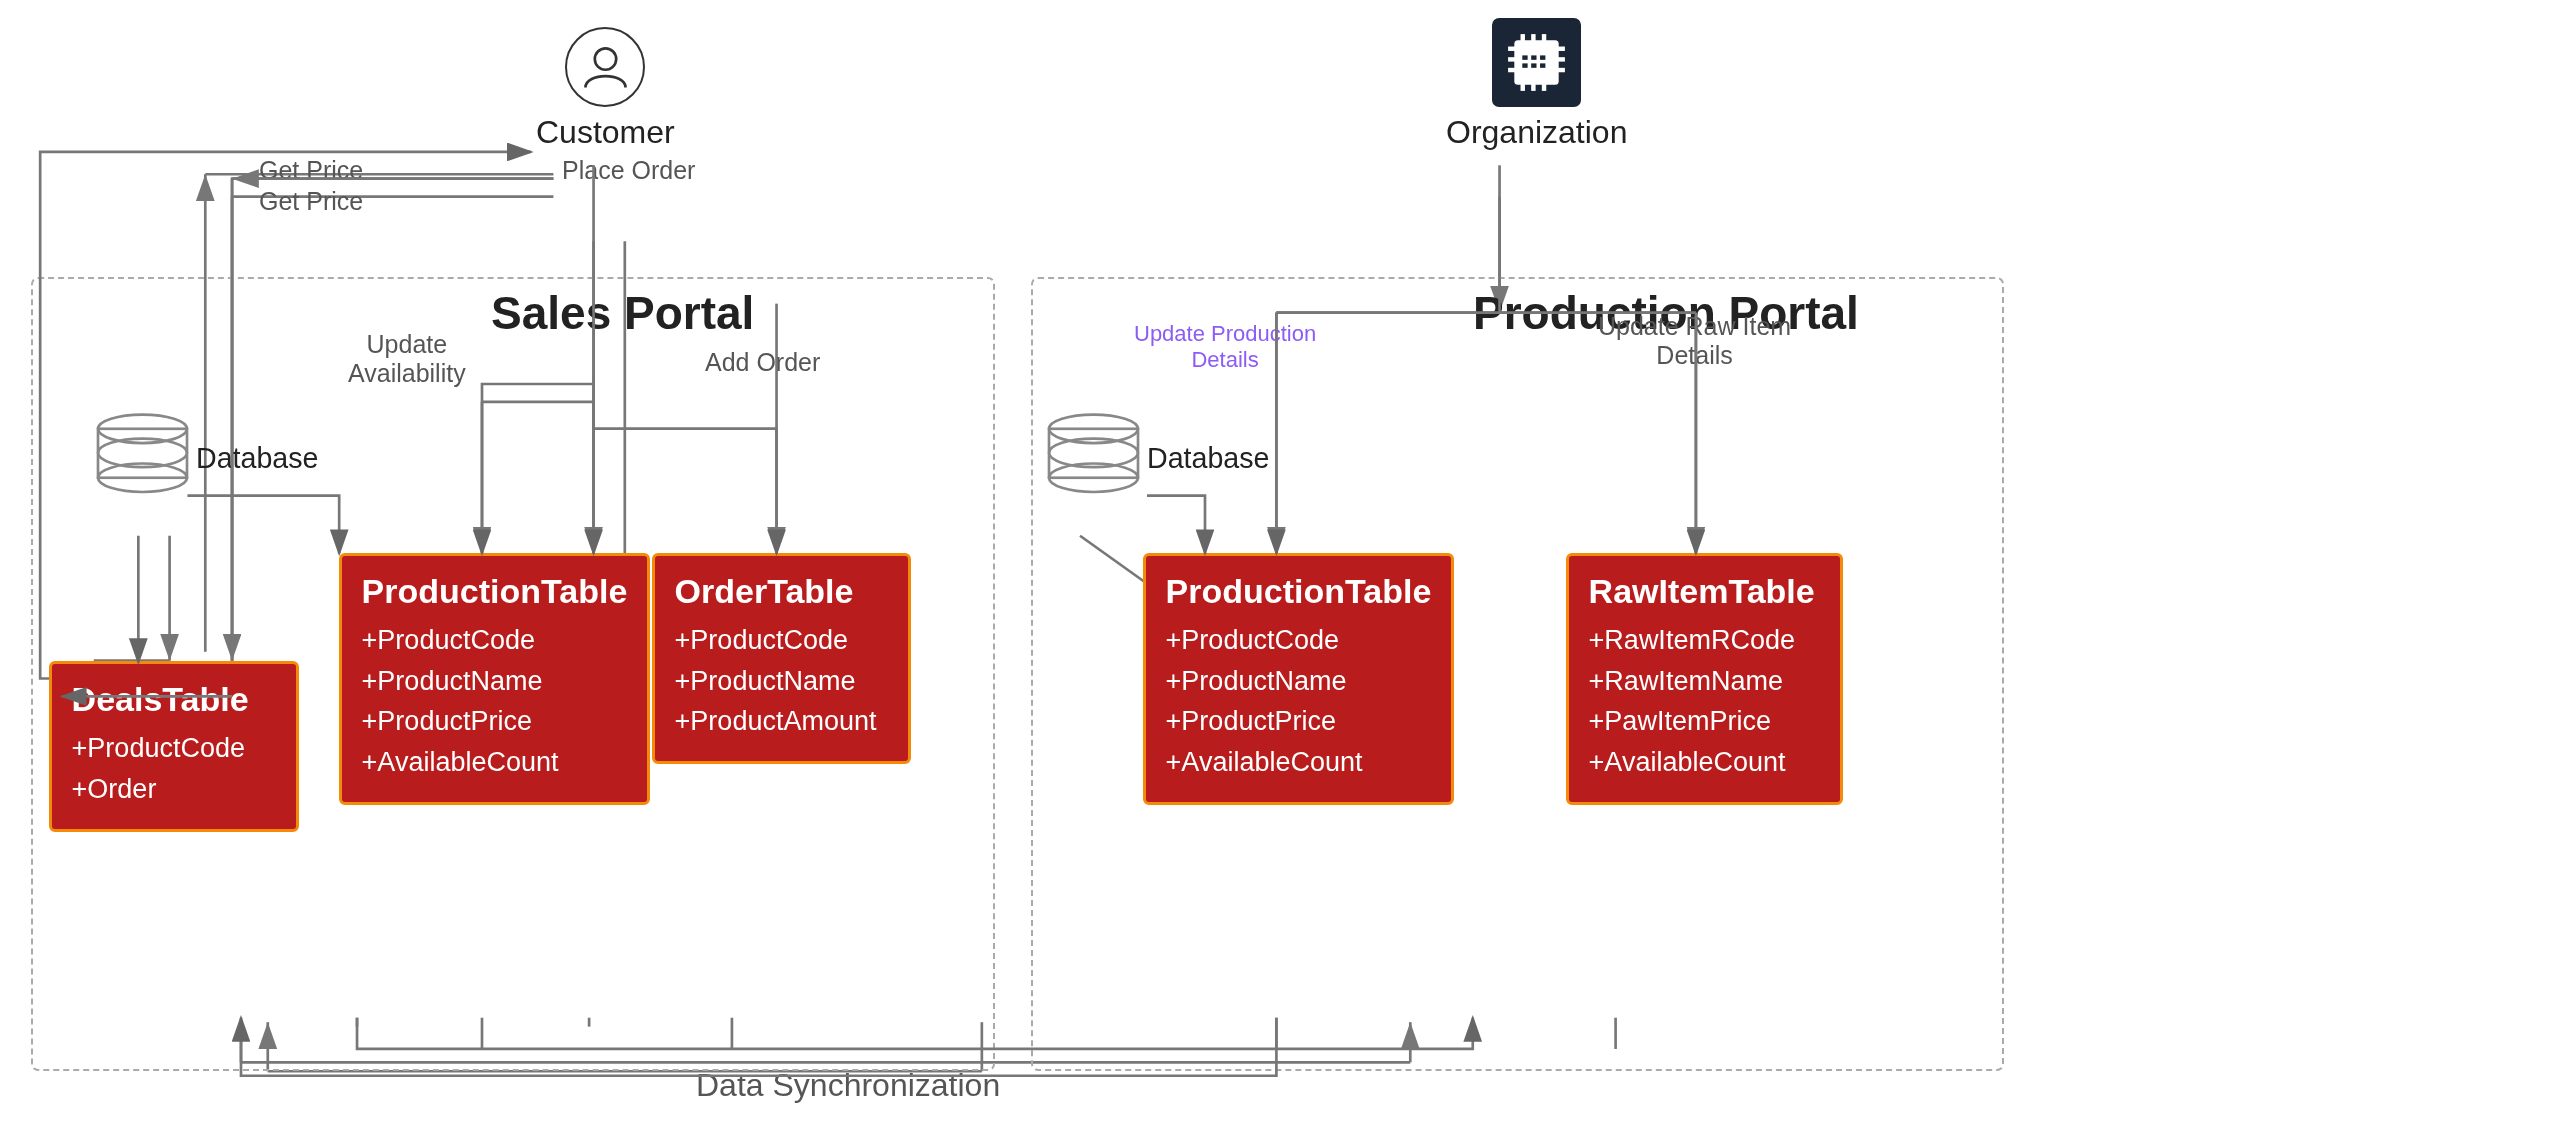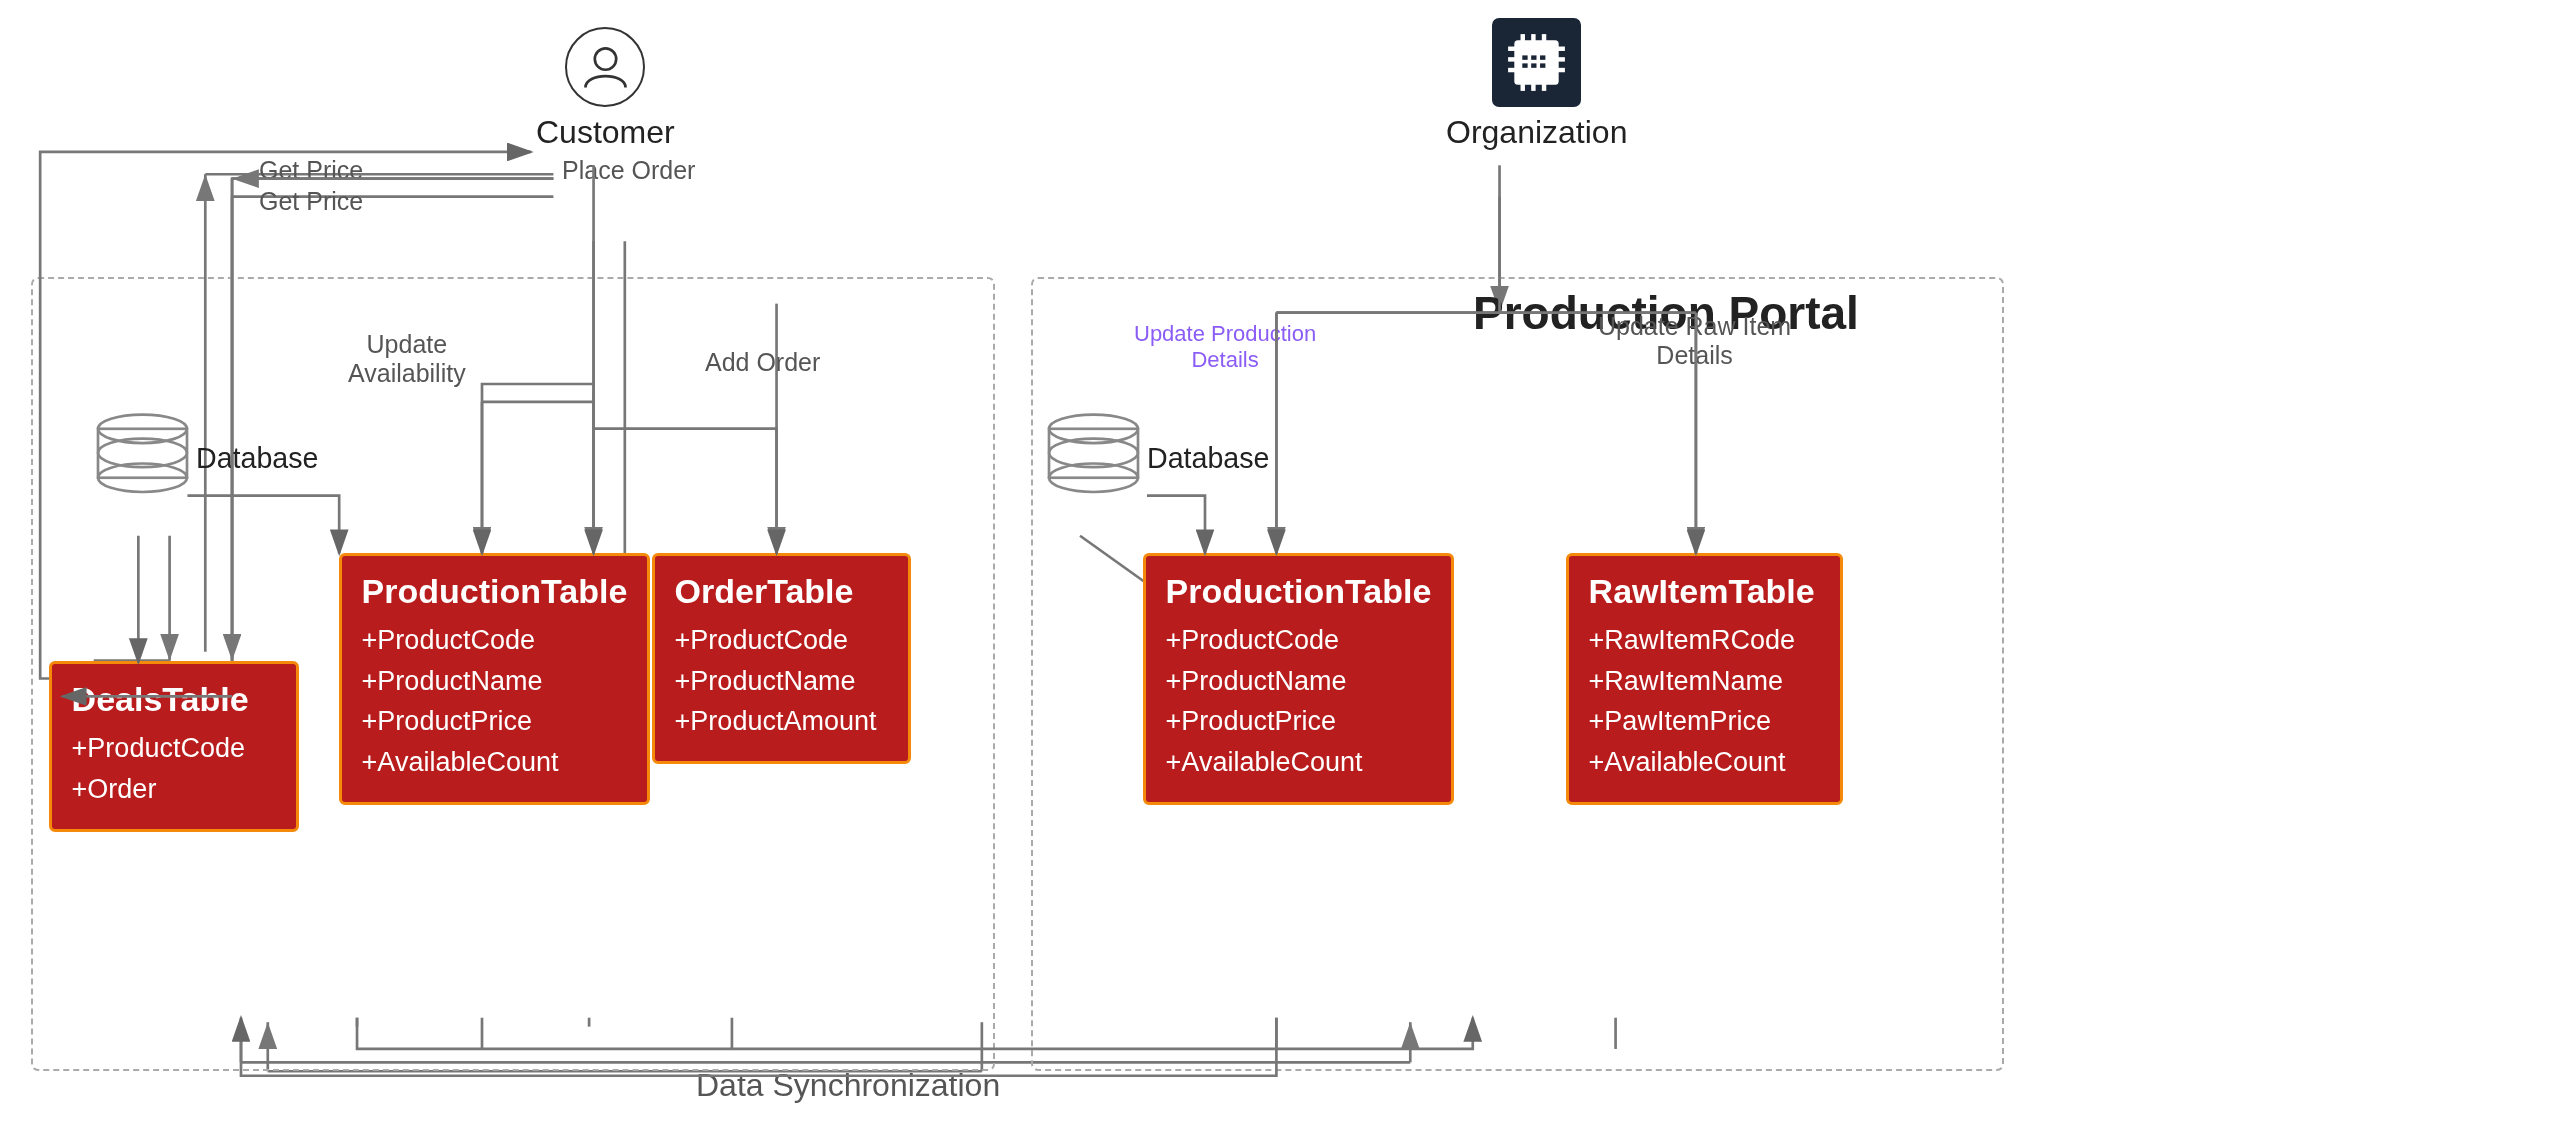--- a/index.html
+++ b/index.html
@@ -161,20 +161,21 @@
     <line x1="1210" y1="600" x2="1350" y2="700" stroke="#777" stroke-width="3" marker-end="url(#arrowhead-gray)"></line>
 
     <line x1="190" y1="600" x2="190" y2="740" stroke="#777" stroke-width="3" marker-end="url(#arrowhead-gray)"></line>
     <line x1="190" y1="740" x2="105" y2="740" stroke="#777" stroke-width="3"></line>
 
     <line x1="400" y1="1140" x2="400" y2="1150" stroke="#777" stroke-width="3"></line>
     <line x1="660" y1="1140" x2="660" y2="1150" stroke="#777" stroke-width="3"></line>
   </svg>
 
   <div class="boundary" style="left:31px; top:277px; width:964px; height:794px;"></div>
+  <div class="boundary-label" style="left:491px; top:286px;">Sales Portal</div>
 
   <div class="boundary" style="left:1031px; top:277px; width:973px; height:794px;"></div>
   <div class="boundary-label" style="left:1473px; top:286px;">Production Portal</div>
 
   <div class="actor" style="position:absolute; left:536px; top:27px;">
     <div class="person-circle">
       <svg width="49" height="49" viewBox="0 0 55 55" fill="none" xmlns="http://www.w3.org/2000/svg">
         <circle cx="27.5" cy="18" r="12" stroke="#333" stroke-width="3" fill="none"></circle>
         <path d="M5 50 C5 33 50 33 50 50" stroke="#333" stroke-width="3" fill="none"></path>
       </svg>

